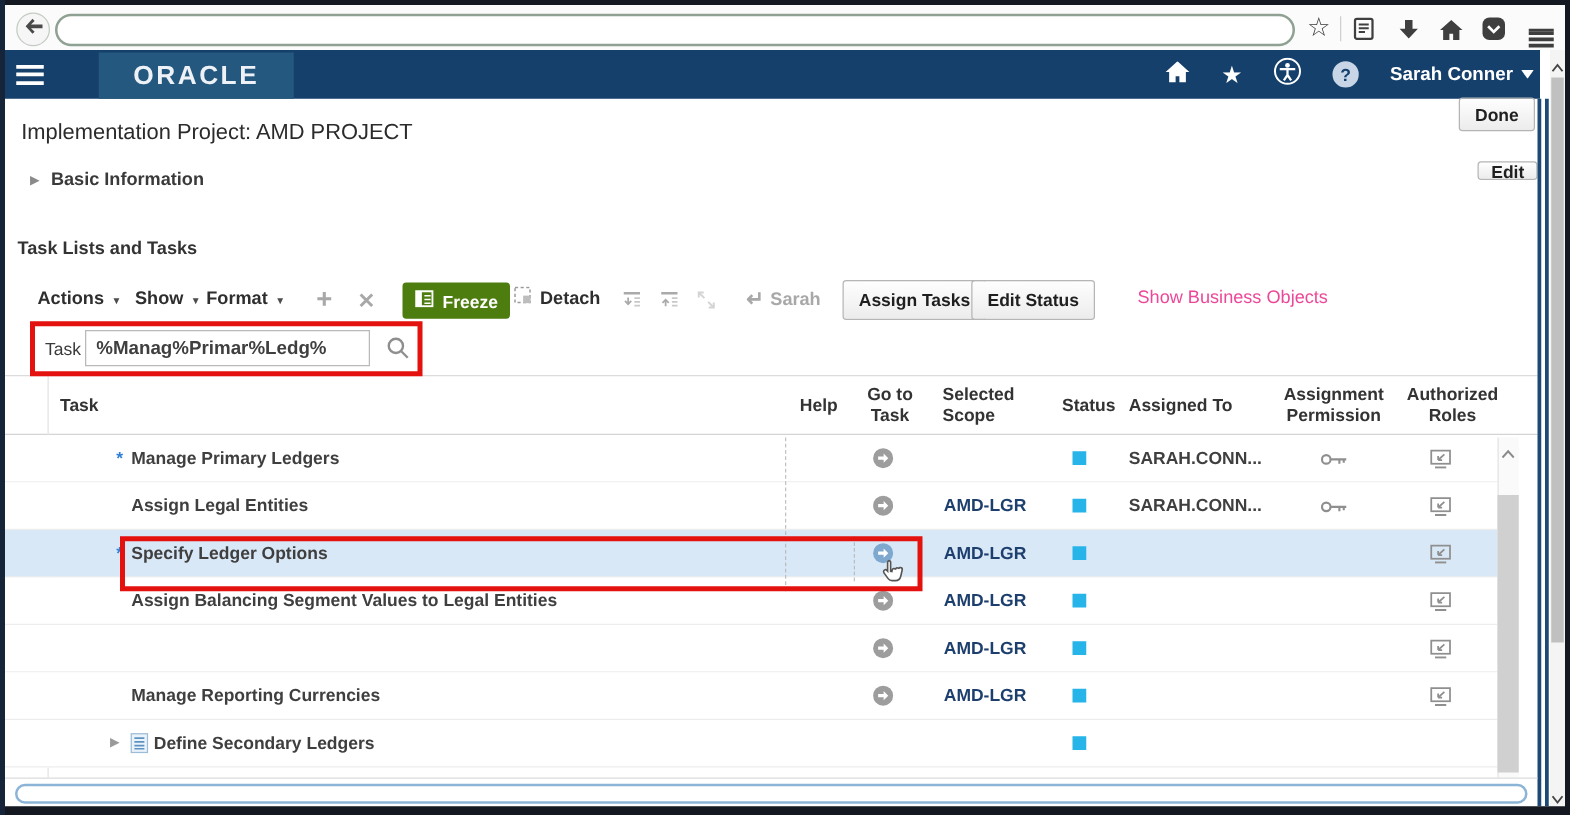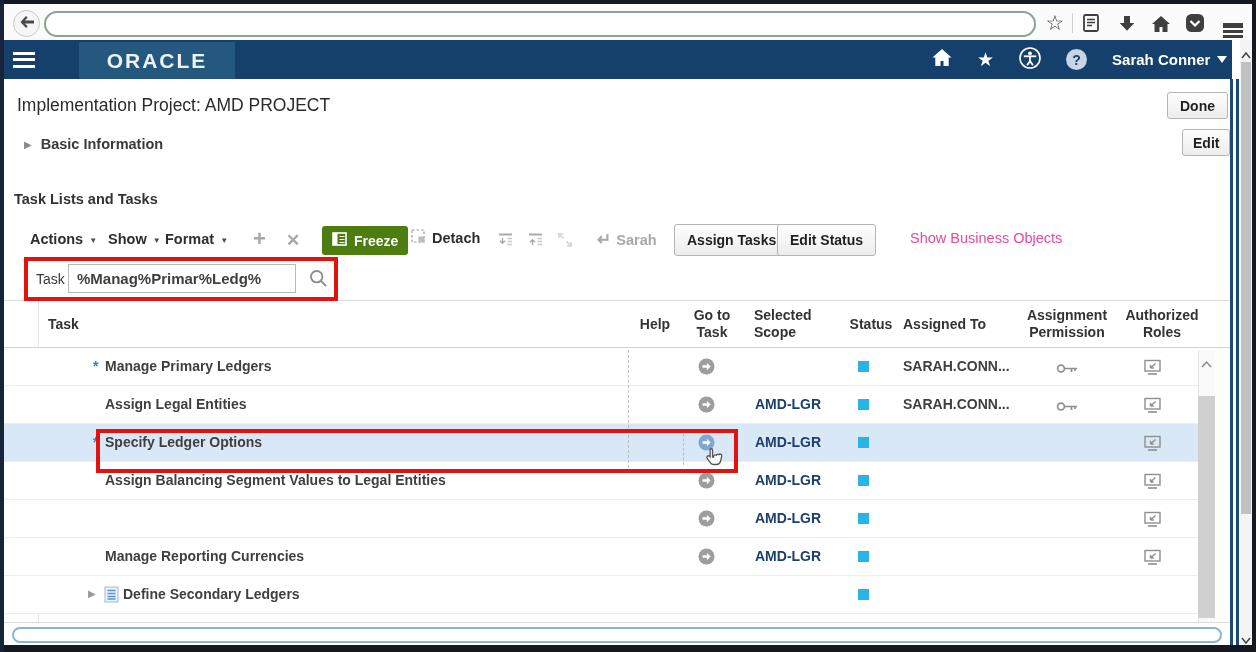--- a/index.html
+++ b/index.html
@@ -165,26 +165,26 @@
       <span id="o-user">
         <span>Sarah Conner</span>
         <svg width="10" height="7" viewBox="0 0 10 7">
             <path d="M0 0h10L5 7z" fill="#fff"></path>
           </svg>
       </span>
     </div>
   </div>
 
   <div id="page-title">Implementation Project: AMD PROJECT</div>
-  <button class="btn" style="left:1167px; top:92px; height:27px">Done</button>
+  <button class="btn" style="left:1167px; top:78px; height:27px">Done</button>
   <div id="basic-info">
     <span class="caret-right">▶</span>
     <span class="bold-label">Basic Information</span>
   </div>
-  <button class="btn" style="left:1182px; top:129px; height:27px; padding:0 10px">Edit</button>
+  <button class="btn" style="left:1182px; top:129px; height:15px; padding:0 10px">Edit</button>
   <div id="section-title">Task Lists and Tasks</div>
 
   <div class="menu" style="left:30px">
       <span>Actions</span>
       <span class="dd">▼</span>
     </div>
   <div class="menu" style="left:108px">
       <span>Show</span>
       <span class="dd">▼</span>
     </div>

